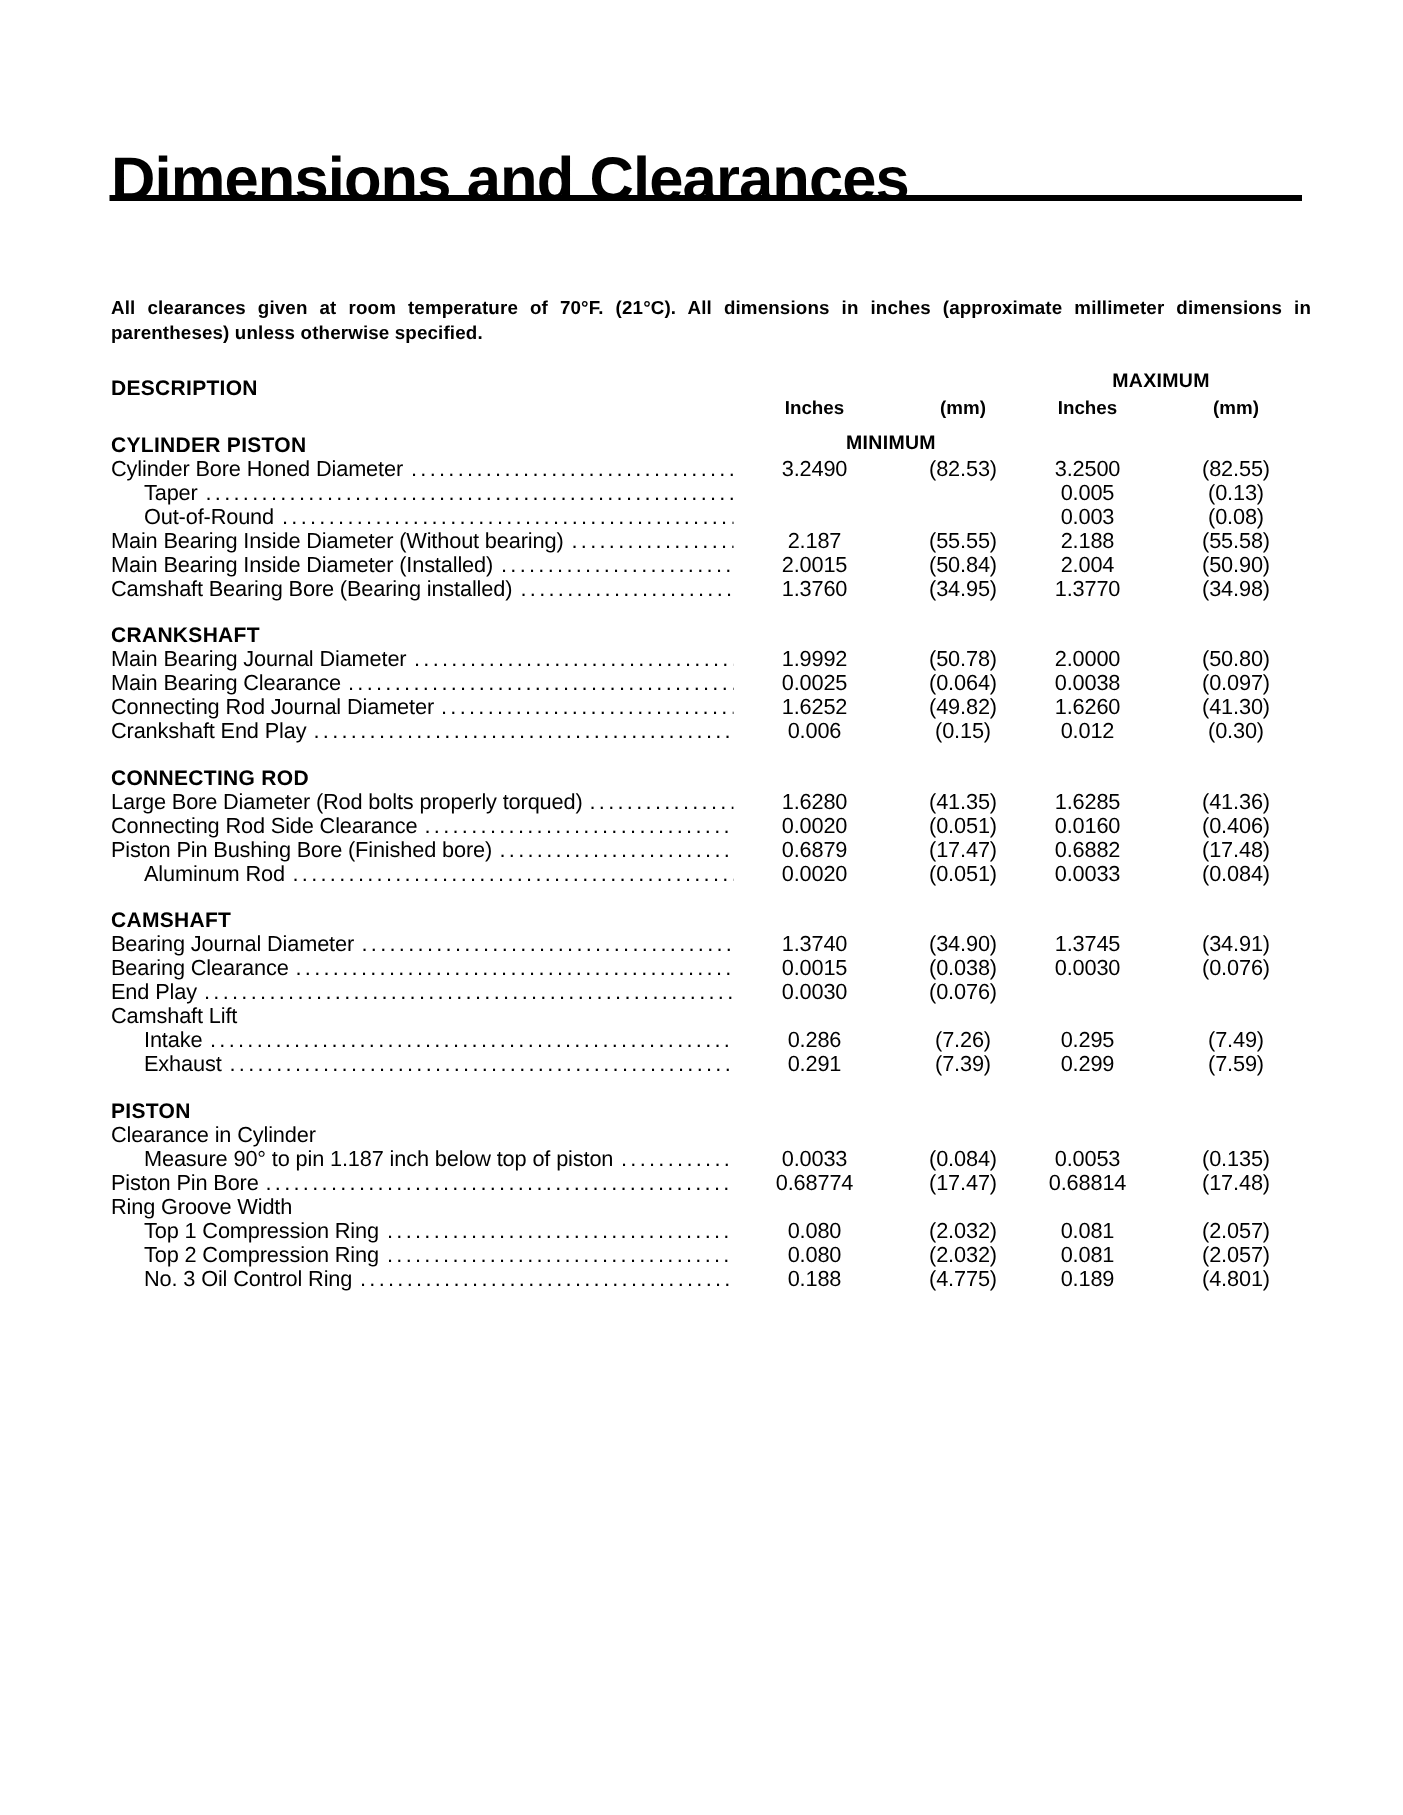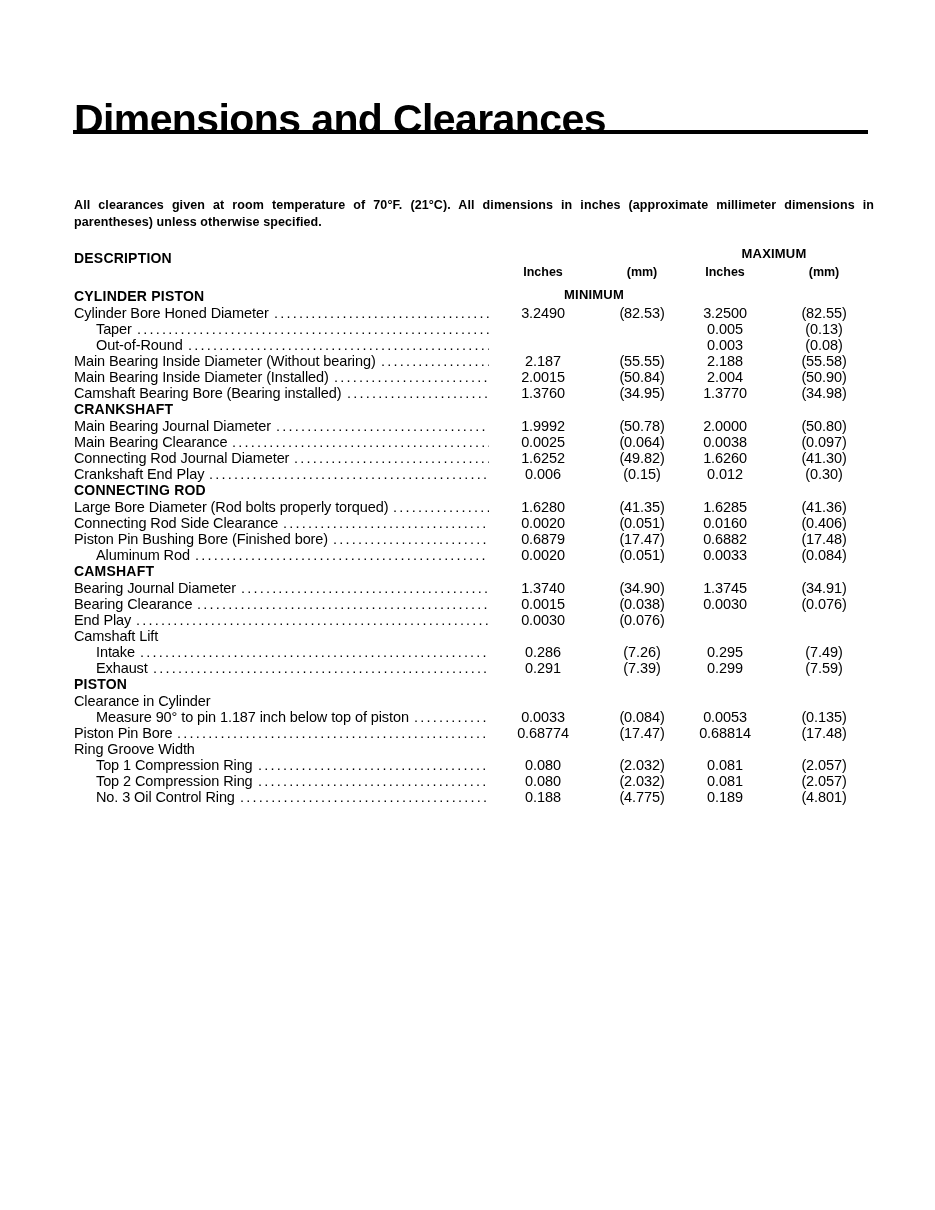--- a/index.html
+++ b/index.html
@@ -95,21 +95,21 @@
     font-weight: bold;
     text-align: center;
   }
   .th-sub.c0 { left: 424px; width: 90px; }
   .th-sub.c1 { left: 528px; width: 80px; }
   .th-sub.c2 { left: 606px; width: 90px; }
   .th-sub.c3 { left: 710px; width: 80px; }
 
   .tbody { position: relative; }
 
-  .section { }
+  .section { margin-top: 14px; }
   .section:first-child { margin-top: 0; }
 
   .section-title {
     font-size: 14px;
     font-weight: bold;
     letter-spacing: 0.2px;
     height: 17px;
     line-height: 17px;
   }
 

